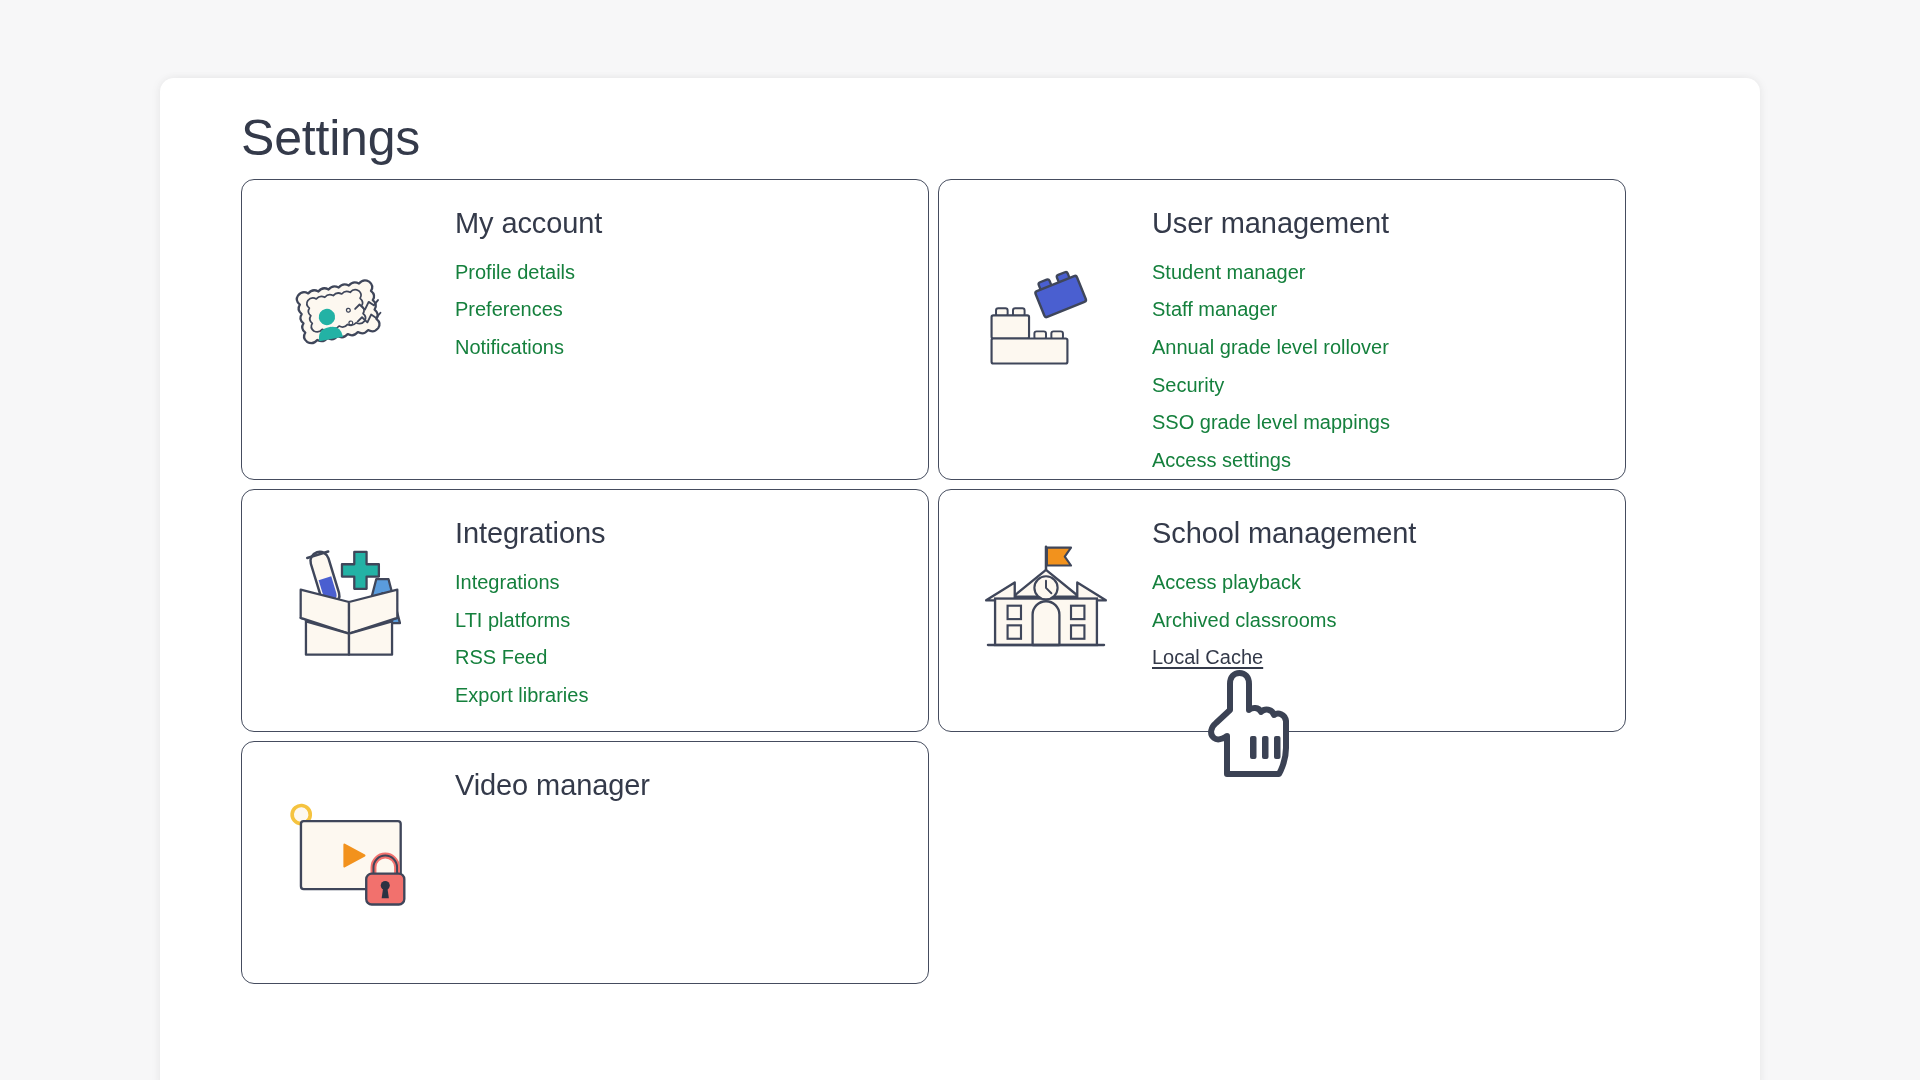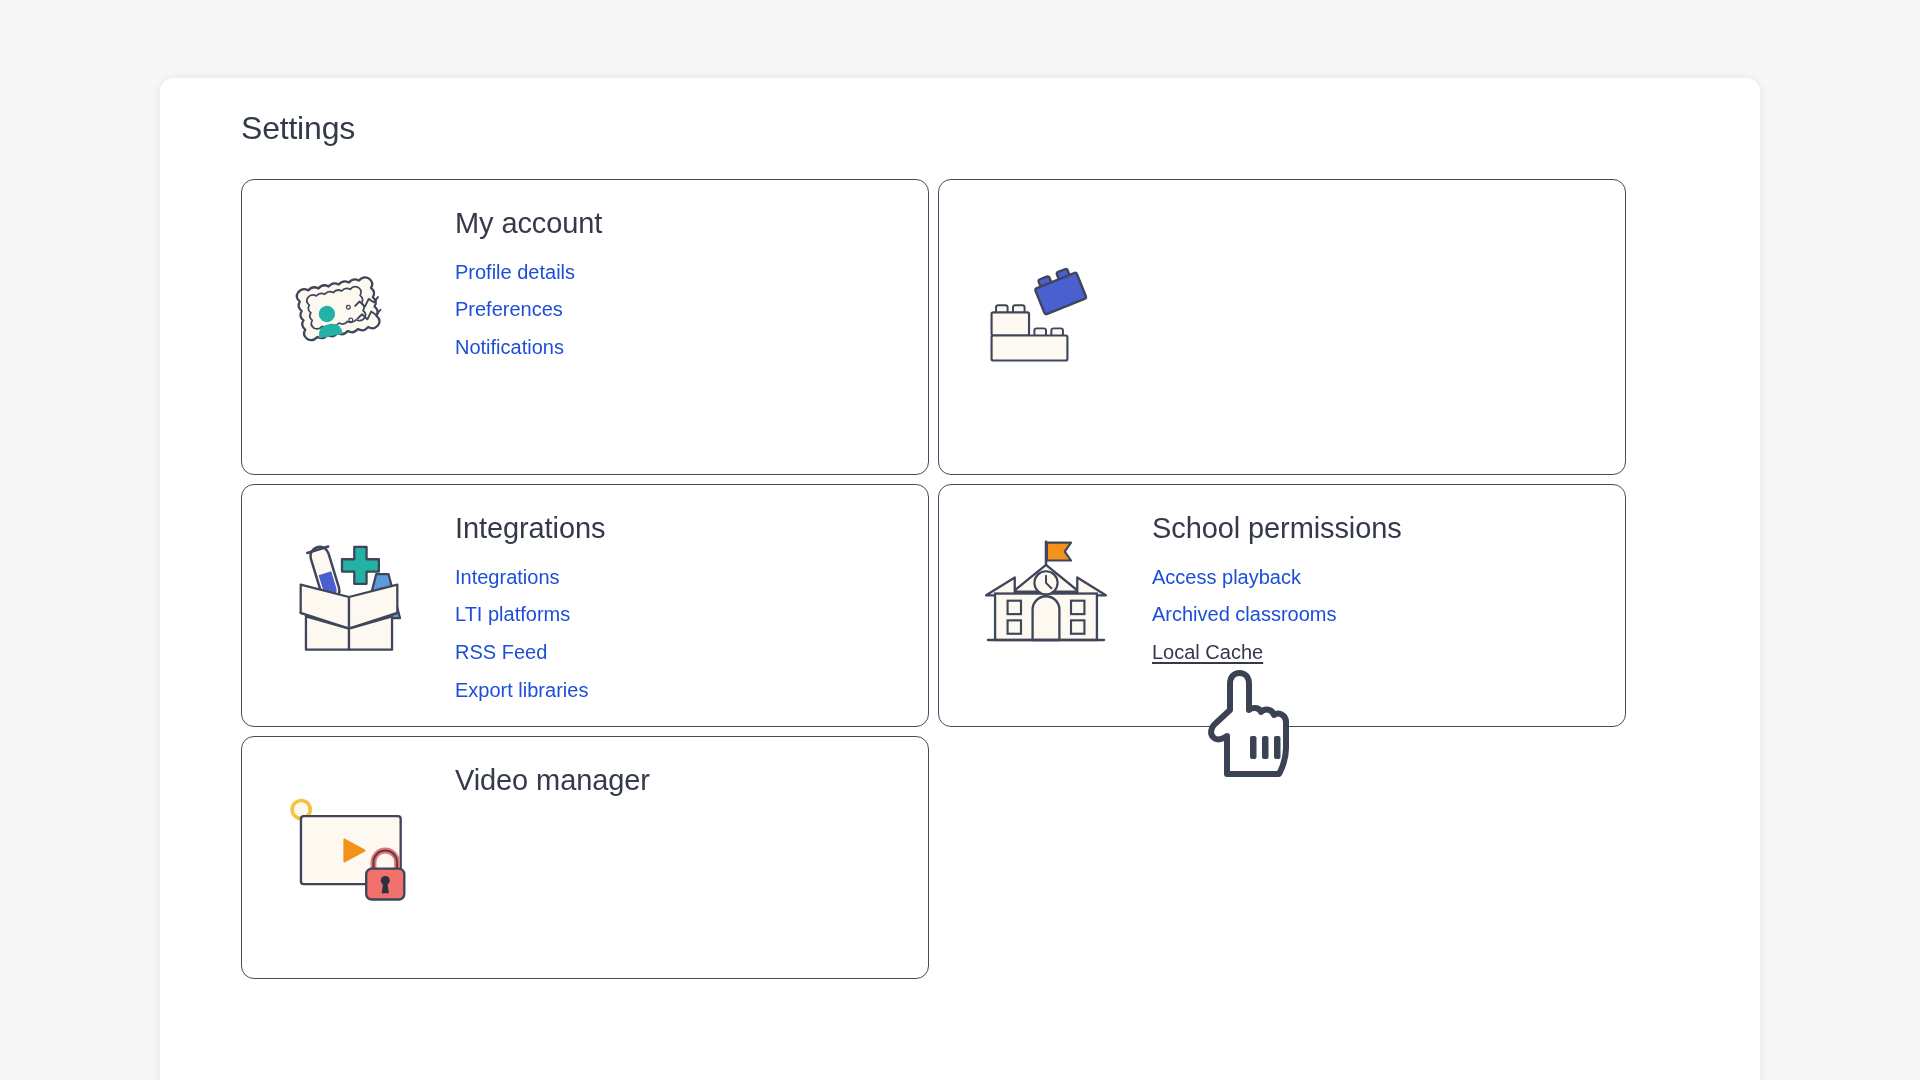--- a/index.html
+++ b/index.html
@@ -26,21 +26,21 @@
     background: #ffffff;
     border-radius: 14px 14px 0 0;
     box-shadow: -2px 0 10px rgba(0,0,0,0.045), 2px 0 10px rgba(0,0,0,0.045);
     overflow: hidden;
   }
 
   .page-title {
     position: absolute;
     left: 81px;
     top: 32px;
-    font-size: 32px;
+    font-size: 50px;
     font-weight: 400;
     color: #343a4a;
     letter-spacing: -0.2px;
     line-height: 1.15;
   }
 
   
   .card-grid {
     position: absolute;
     left: 81px;
@@ -92,21 +92,21 @@
 
   .card-links {
     list-style: none;
   }
 
   .card-links li { line-height: 1; }
 
   .card-link {
     display: inline-block;
     font-size: 20px;
-    color: #1d4ed8;
+    color: #15803d;
     text-decoration: none;
     padding: 7px 0;
     line-height: 1.18;
     cursor: pointer;
   }
 
   .card-link.is-hovered {
     color: #343a4a;
     text-decoration: underline;
     text-underline-offset: 3px;
@@ -171,20 +171,31 @@
       <rect x="66" y="22" width="50" height="31" rx="2.5" fill="#4a5fd0" stroke="#3f465a" stroke-width="2.8"></rect>
     </g>
     <rect x="19" y="54" width="13" height="9" rx="2.5" fill="#fdf8f0" stroke="#3f465a" stroke-width="2.2"></rect>
     <rect x="38" y="54" width="13" height="9" rx="2.5" fill="#fdf8f0" stroke="#3f465a" stroke-width="2.2"></rect>
     <rect x="14" y="62" width="42" height="26" rx="2" fill="#fdf8f0" stroke="#3f465a" stroke-width="2.4"></rect>
     <rect x="62" y="80" width="13" height="9" rx="2.5" fill="#fdf8f0" stroke="#3f465a" stroke-width="2.2"></rect>
     <rect x="81" y="80" width="13" height="9" rx="2.5" fill="#fdf8f0" stroke="#3f465a" stroke-width="2.2"></rect>
     <rect x="14" y="88" width="85" height="28" rx="2" fill="#fdf8f0" stroke="#3f465a" stroke-width="2.4"></rect>
   </svg>
         </div>
+        <div class="card-body">
+          <h2 class="card-heading">User management</h2>
+          <ul class="card-links">
+            <li><a class="card-link">Student manager</a></li>
+            <li><a class="card-link">Staff manager</a></li>
+            <li><a class="card-link">Annual grade level rollover</a></li>
+            <li><a class="card-link">Security</a></li>
+            <li><a class="card-link">SSO grade level mappings</a></li>
+            <li><a class="card-link">Access settings</a></li>
+          </ul>
+        </div>
       </section>
       <section class="card short">
         <div class="card-illustration">
           <svg viewBox="0 0 150 140" width="132" height="123">
     <g transform="rotate(-17 48 50)">
       <rect x="38" y="16" width="21" height="62" rx="10.5" fill="#fdf8f0" stroke="#3f465a" stroke-width="2.8"></rect>
       <path d="M41 47 L56 47 L56 67 a7.5 7.5 0 0 1 -15 0 Z" fill="#4a5fd0"></path>
       <path d="M41 47 L56 47 L56 67 a7.5 7.5 0 0 1 -15 0 Z" fill="none" stroke="#3f465a" stroke-width="0"></path>
       <line x1="36" y1="19" x2="61" y2="19" stroke="#3f465a" stroke-width="2.8" stroke-linecap="round"></line>
     </g>
@@ -221,21 +232,21 @@
     <path d="M75 42 L75 50 L81 56" fill="none" stroke="#3f465a" stroke-width="2.2" stroke-linecap="round" stroke-linejoin="round"></path>
     <rect x="32" y="70" width="15" height="15" fill="#fdf8f0" stroke="#3f465a" stroke-width="2.4"></rect>
     <rect x="32" y="92" width="15" height="15" fill="#fdf8f0" stroke="#3f465a" stroke-width="2.4"></rect>
     <rect x="103" y="70" width="15" height="15" fill="#fdf8f0" stroke="#3f465a" stroke-width="2.4"></rect>
     <rect x="103" y="92" width="15" height="15" fill="#fdf8f0" stroke="#3f465a" stroke-width="2.4"></rect>
     <path d="M60 114 L60 80 a15 15 0 0 1 30 0 L90 114 Z" fill="#fdf8f0" stroke="#3f465a" stroke-width="2.6" stroke-linejoin="round"></path>
     <line x1="10" y1="114" x2="140" y2="114" stroke="#3f465a" stroke-width="2.6" stroke-linecap="round"></line>
   </svg>
         </div>
         <div class="card-body">
-          <h2 class="card-heading">School permissions</h2>
+          <h2 class="card-heading">School management</h2>
           <ul class="card-links">
             <li><a class="card-link">Access playback</a></li>
             <li><a class="card-link">Archived classrooms</a></li>
             <li><a class="card-link is-hovered">Local Cache</a></li>
           </ul>
         </div>
       </section>
       <section class="card short">
         <div class="card-illustration">
           <svg viewBox="0 0 150 130" width="136" height="118">

